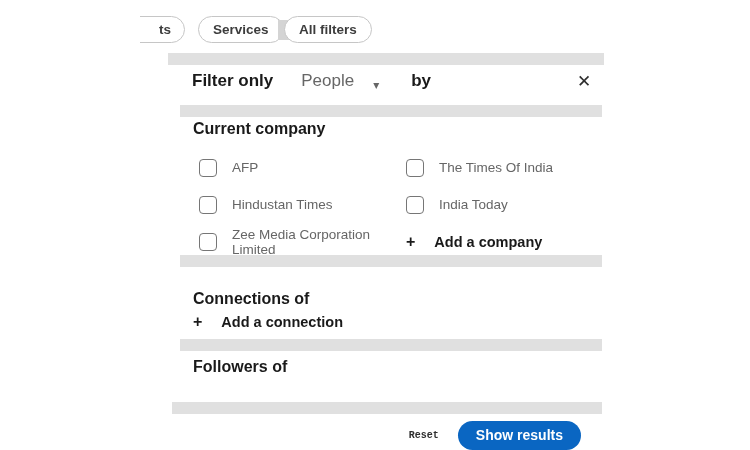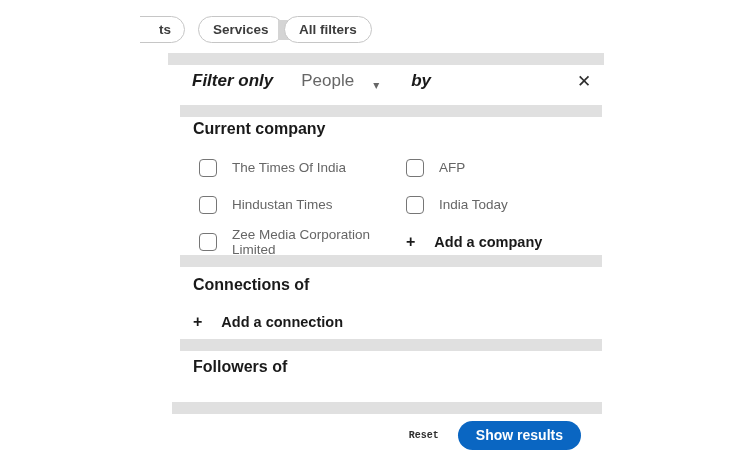--- a/index.html
+++ b/index.html
@@ -26,37 +26,37 @@
   .hr-top      { top:41px;  left:156px; width:436px; }
   .hr-header   { top:93px;  left:168px; width:422px; }
   .hr-company  { top:243px; left:168px; width:422px; }
   .hr-connect  { top:327px; left:168px; width:422px; }
   .hr-follow   { top:390px; left:160px; width:430px; }
   
   .modal-header {
     position:absolute; top:55px; left:168px; width:424px; height:28px;
     display:flex; align-items:center;
   }
-  .hdr-strong { font-size:17px; font-weight:700; color:#1a1a1a;font-style:italic; }
+  .hdr-strong { font-size:17px; font-weight:700; color:#1a1a1a; }
   .entity-btn {
     background:none; border:none; cursor:pointer; margin-left:10px; margin-right:14px;
     display:inline-flex; align-items:flex-end; font-family:"Liberation Sans", sans-serif;
   }
   .entity-value { font-size:17px; font-weight:400; color:#666666; }
   .caret { font-size:12px; color:#666666; margin-left:7px; line-height:1; }
   .hdr-spacer { flex:1; }
   .close-btn {
     background:none; border:none; cursor:pointer; font-size:17px; color:#2e2e2e;
     width:28px; height:28px; display:flex; align-items:center; justify-content:center;
     font-family:"Liberation Sans", sans-serif;
   }
   
   .section-title { position:absolute; left:175px; font-size:16px; font-weight:700; color:#1a1a1a; }
   .title-company  { top:102px; }
-  .title-connect  { top:258px; }
+  .title-connect  { top:272px; }
   .title-follow   { top:340px; }
   .checkbox-grid {
     position:absolute; left:175px; top:131px; width:415px;
     display:grid; grid-template-columns:207px 1fr; grid-auto-rows:37px; align-items:center;
   }
   .opt { display:flex; align-items:center; gap:9px; cursor:pointer; }
   .checkbox {
     width:18px; height:18px; flex:0 0 18px; border:1.5px solid #767676;
     border-radius:4px; background:#fff;
   }
@@ -108,25 +108,25 @@
     <button class="close-btn">✕</button>
   </div>
 
   <div class="hr hr-header"></div>
 
   <div class="section-title title-company">Current company</div>
 
   <div class="checkbox-grid">
     <div class="opt">
       <span class="checkbox"></span>
-      <span class="opt-label">The Times Of India</span>
+      <span class="opt-label">AFP</span>
     </div>
     <div class="opt">
       <span class="checkbox"></span>
-      <span class="opt-label">AFP</span>
+      <span class="opt-label">The Times Of India</span>
     </div>
     <div class="opt">
       <span class="checkbox"></span>
       <span class="opt-label">Hindustan Times</span>
     </div>
     <div class="opt">
       <span class="checkbox"></span>
       <span class="opt-label">India Today</span>
     </div>
     <div class="opt">

